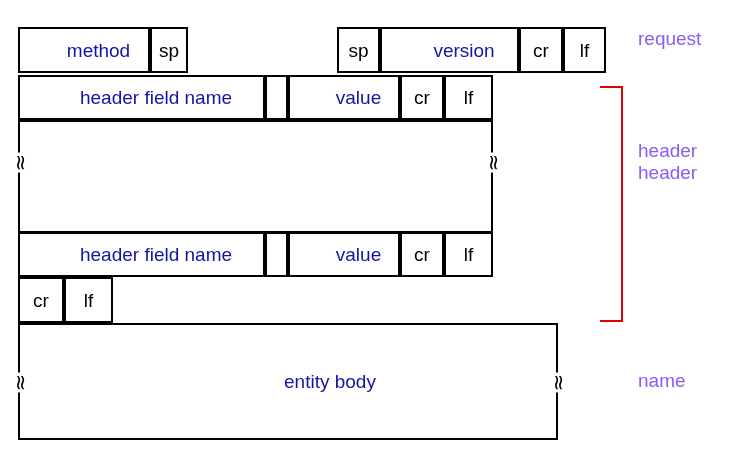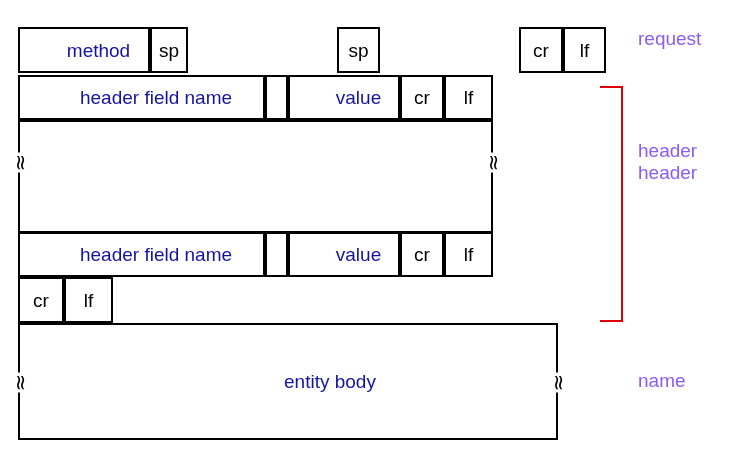--- a/index.html
+++ b/index.html
@@ -92,20 +92,23 @@
 
   <div class="cell blue" style="left:18px; top:27px; width:132px; height:46px;">
     <span>method</span>
   </div>
   <div class="cell black" style="left:150px; top:27px; width:38px; height:46px;">
     <span>sp</span>
   </div>
   <div class="cell black" style="left:337px; top:27px; width:43px; height:46px;">
     <span>sp</span>
   </div>
+  <div class="cell blue" style="left:380px; top:27px; width:139px; height:46px;">
+    <span>version</span>
+  </div>
   <div class="cell black" style="left:519px; top:27px; width:44px; height:46px;">
     <span>cr</span>
   </div>
   <div class="cell black" style="left:563px; top:27px; width:43px; height:46px;">
     <span>lf</span>
   </div>
 
   <div class="cell blue" style="left:18px; top:75px; width:247px; height:45px;">
     <span>header field name</span>
   </div>

